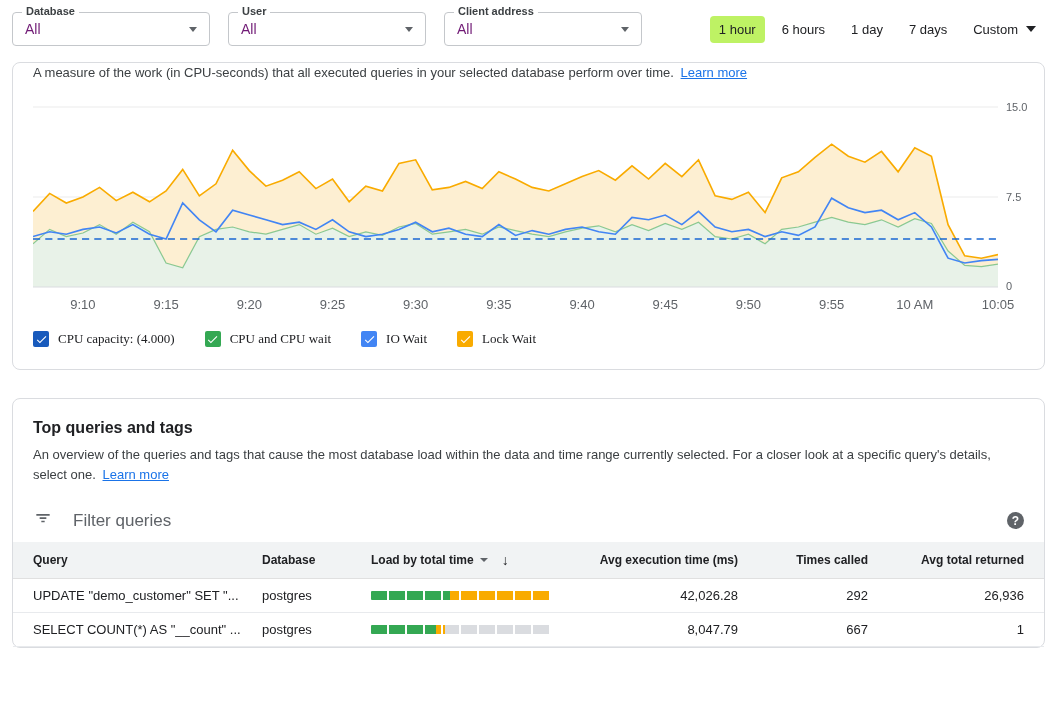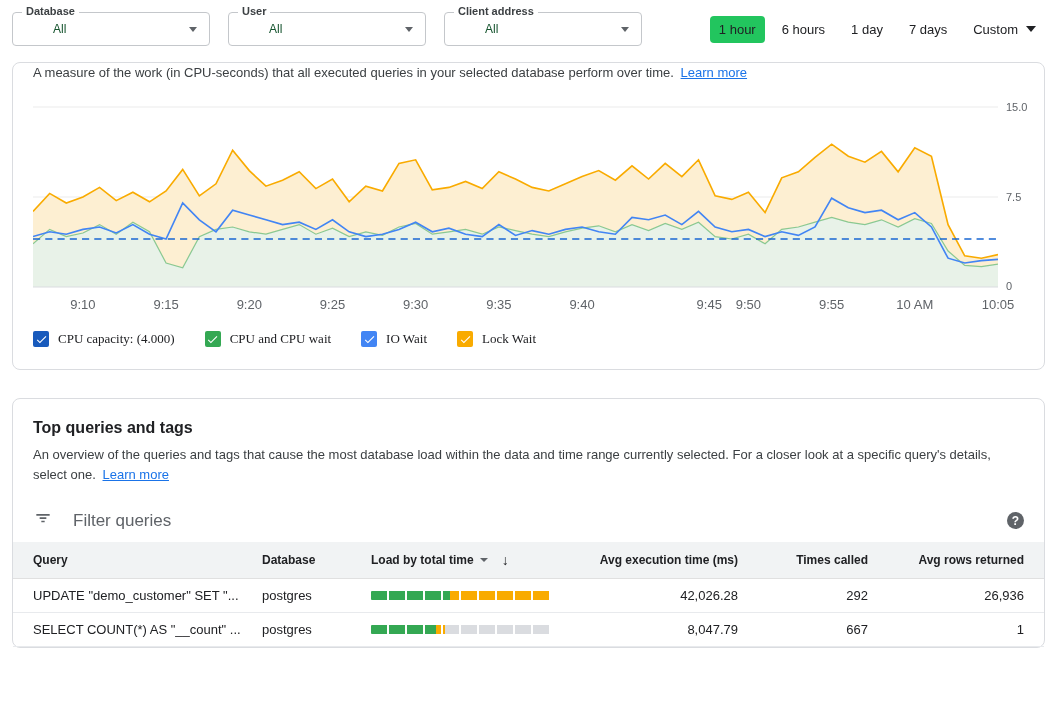--- a/index.html
+++ b/index.html
@@ -16,31 +16,31 @@
   .select-box {
     position:relative; width:198px; height:34px; margin-right:18px;
     border:1px solid #c4c7cb; border-radius:4px; background:#fff;
     display:flex; align-items:center; justify-content:space-between;
     padding:0 12px; cursor:pointer;
   }
   .select-label {
     position:absolute; top:-8px; left:9px; background:#fff; padding:0 4px;
     font-size:11px; font-weight:bold; color:#3c4043; white-space:nowrap;
   }
-  .select-value { font-size:12px; color:#14532d;margin-left:28px; }
+  .select-value { font-size:14px; color:#701a75; }
   .caret {
     width:0; height:0; flex:0 0 auto;
     border-left:4.5px solid transparent; border-right:4.5px solid transparent;
     border-top:5.5px solid #5f6368;
   }
   .caret.dark { border-top-color:#202124; border-left-width:5.5px; border-right-width:5.5px; border-top-width:6.5px; }
 
   .time-range { margin-left:auto; display:flex; align-items:center; gap:8px; }
   .time-option { padding:6px 9px; border-radius:4px; cursor:pointer; color:#202124; white-space:nowrap; }
-  .time-option.selected { background:#22c55e; }
+  .time-option.selected { background:#bef264; }
   .time-option.custom { display:flex; align-items:center; gap:8px; }
 
   
   .card { border:1px solid #dadce0; border-radius:8px; margin:4px 12px 0; background:#fff; }
   .card.second { margin-top:28px; }
   .card-title { margin:20px 20px 8px; font-size:16px; font-weight:bold; color:#202124; }
   .card-desc { margin:0 20px 14px; font-size:13px; line-height:20px; color:#3c4043; }
   a.learn-more { color:#1a73e8; text-decoration:underline; cursor:pointer; margin-left:3px; }
 
   
@@ -142,21 +142,21 @@
         <line id="grid-base" class="axis-line" x1="0" x2="945" y1="188" y2="188"></line>
       </svg>
       <div class="x-labels" id="x-labels">
           <span style="left: 5.17241%;">9:10</span>
           <span style="left: 13.7931%;">9:15</span>
           <span style="left: 22.4138%;">9:20</span>
           <span style="left: 31.0345%;">9:25</span>
           <span style="left: 39.6552%;">9:30</span>
           <span style="left: 48.2759%;">9:35</span>
           <span style="left: 56.8966%;">9:40</span>
-          <span style="left: 65.5172%; margin-left: 44px;">9:45</span>
+          <span style="left: 65.5172%;">9:45</span>
           <span style="left: 74.1379%;">9:50</span>
           <span style="left: 82.7586%;">9:55</span>
           <span style="left: 91.3793%;">10 AM</span>
           <span style="left: 100%;">10:05</span>
         </div>
     </div>
     <div class="y-labels">
       <span class="yl0">15.0</span>
       <span class="yl1">7.5</span>
       <span class="yl2">0</span>
@@ -220,21 +220,21 @@
   <div class="table-header" id="table-header">
       <div class="cell first">Query</div>
       <div class="cell">Database</div>
       <div class="cell load-header-cell">
         <span>Load by total time</span>
         <span class="caret" style="border-top-width: 4.5px; border-left-width: 4px; border-right-width: 4px;"></span>
         <span class="sort-arrow">↓</span>
       </div>
       <div class="cell num">Avg execution time (ms)</div>
       <div class="cell num">Times called</div>
-      <div class="cell num last">Avg rows returned</div>
+      <div class="cell num last">Avg total returned</div>
     </div>
   <div id="table-body">
       <div class="table-row">
         <div class="cell first">UPDATE "demo_customer" SET "...</div>
         <div class="cell ">postgres</div>
         <div class="cell">
           <div class="load-bar" style="background-image: repeating-linear-gradient(to right, transparent 0px, transparent 16px, rgb(255, 255, 255) 16px, rgb(255, 255, 255) 18px), linear-gradient(to right, rgb(52, 168, 83) 0px, rgb(52, 168, 83) 44%, rgb(249, 171, 0) 44%, rgb(249, 171, 0) 100%, rgb(218, 220, 224) 100%, rgb(218, 220, 224) 100%);"></div>
         </div>
         <div class="cell num">42,026.28</div>
         <div class="cell num">292</div>

